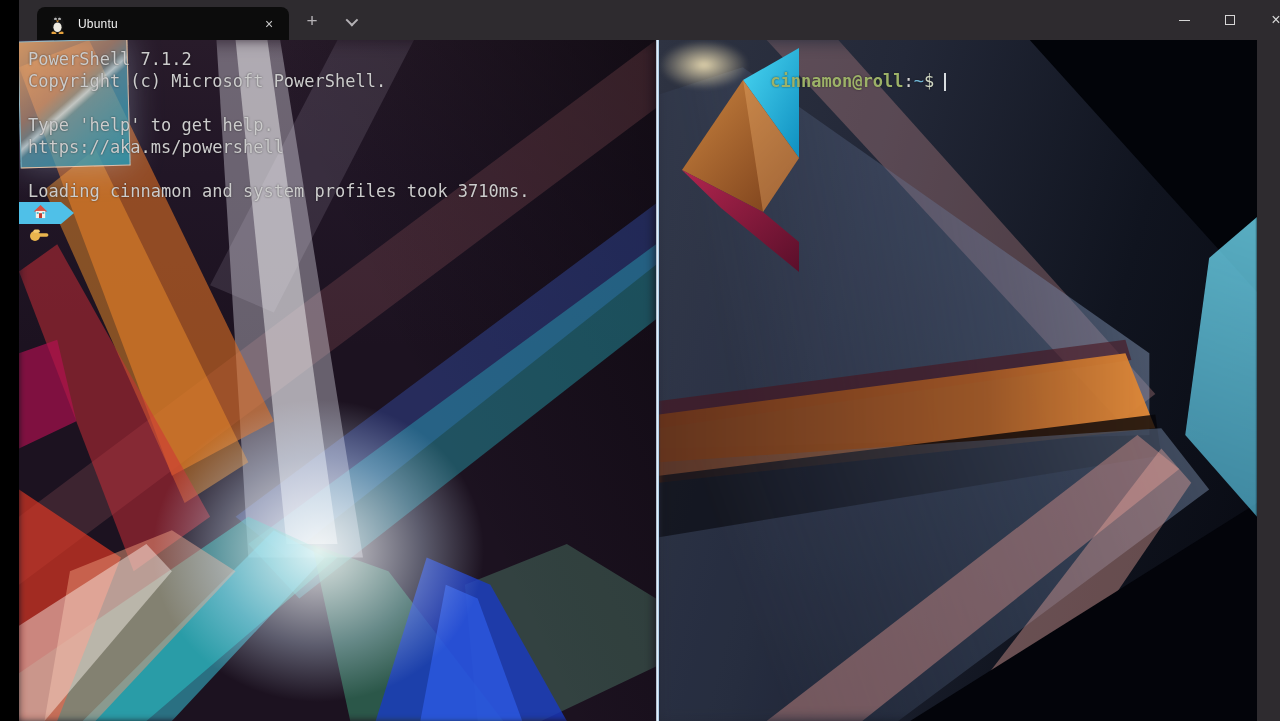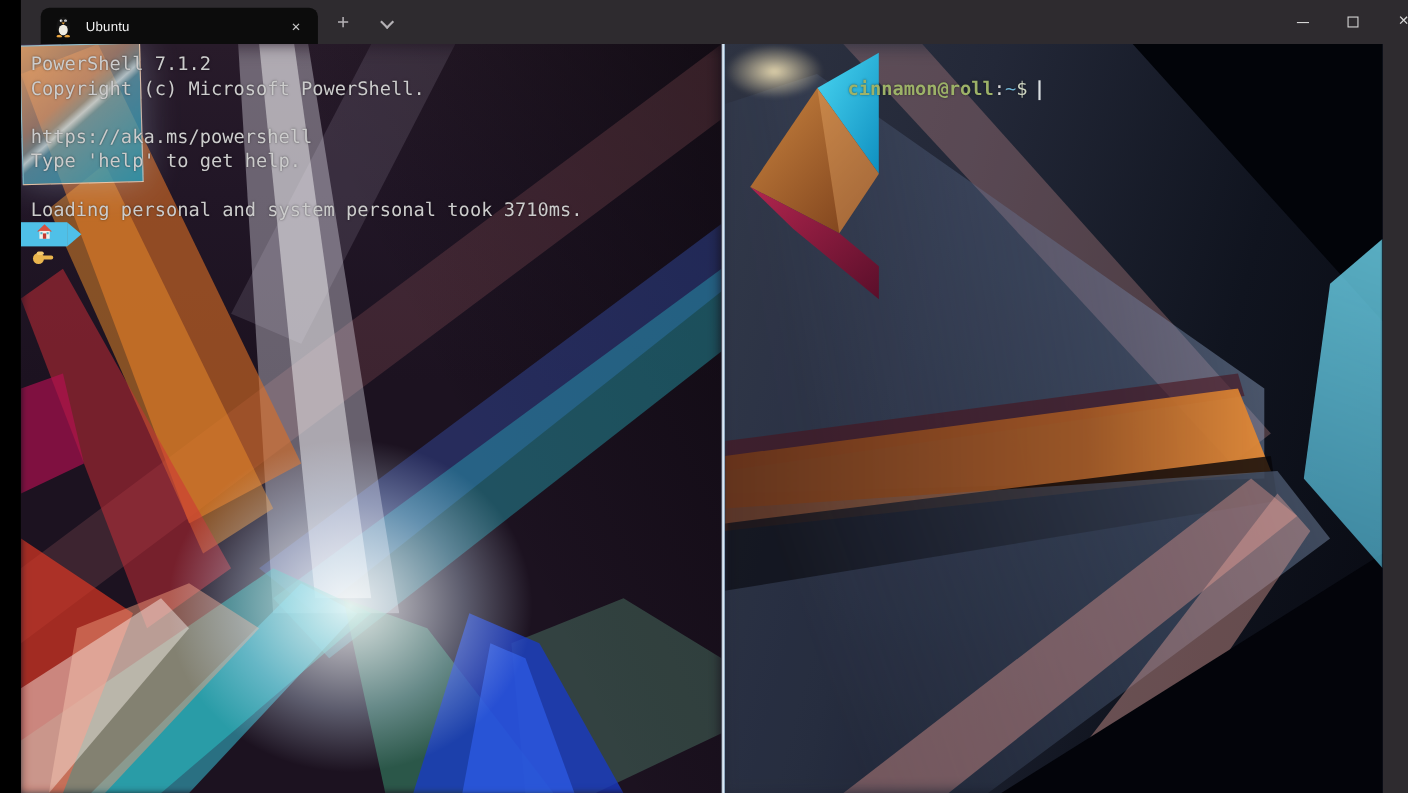--- a/index.html
+++ b/index.html
@@ -170,24 +170,24 @@
         <div class="l-blwhite"></div>
         <div class="l-brblue"></div>
         <div class="l-brblue2"></div>
         <div class="l-glow"></div>
         <div class="l-cube"></div>
       </div>
       <div class="term">
         <div class="tline">PowerShell 7.1.2</div>
         <div class="tline">Copyright (c) Microsoft PowerShell.</div>
         <div class="tline"></div>
+        <div class="tline">Type 'help' to get help.</div>
         <div class="tline">https://aka.ms/powershell</div>
-        <div class="tline">Type 'help' to get help.</div>
         <div class="tline"></div>
-        <div class="tline">Loading personal and system personal took 3710ms.</div>
+        <div class="tline">Loading cinnamon and system profiles took 3710ms.</div>
         <div class="promptline">
           <span class="pl-seg">
             <span>
               <svg width="15" height="15" viewBox="0 0 16 16">
                 <polygon points="8,1 15.2,8 0.8,8" fill="#d94f3f"></polygon>
                 <rect x="3" y="7.4" width="10" height="7.6" fill="#f4efe8"></rect>
                 <rect x="6.4" y="9.8" width="3.2" height="5.2" fill="#c23b30"></rect>
                 <rect x="4" y="8.6" width="2" height="2" fill="#4fb7c9"></rect>
                 <rect x="10" y="8.6" width="2" height="2" fill="#4fb7c9"></rect>
               </svg>

